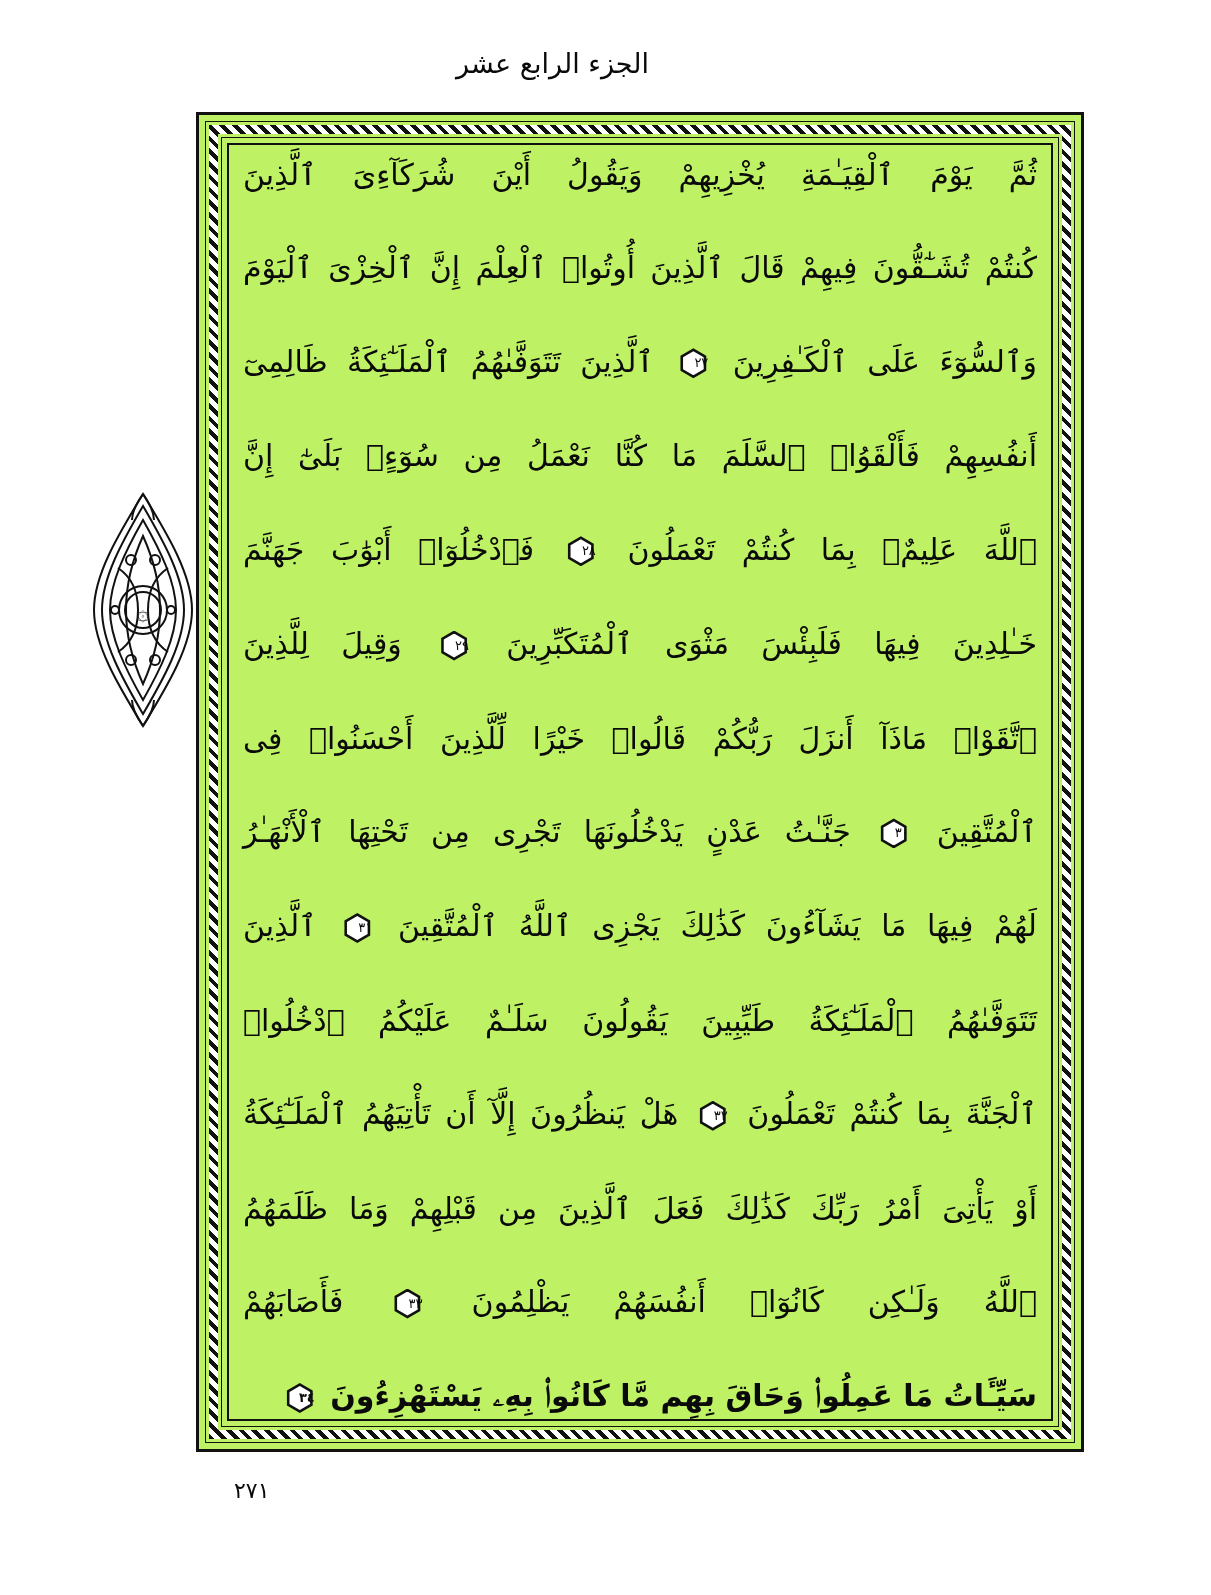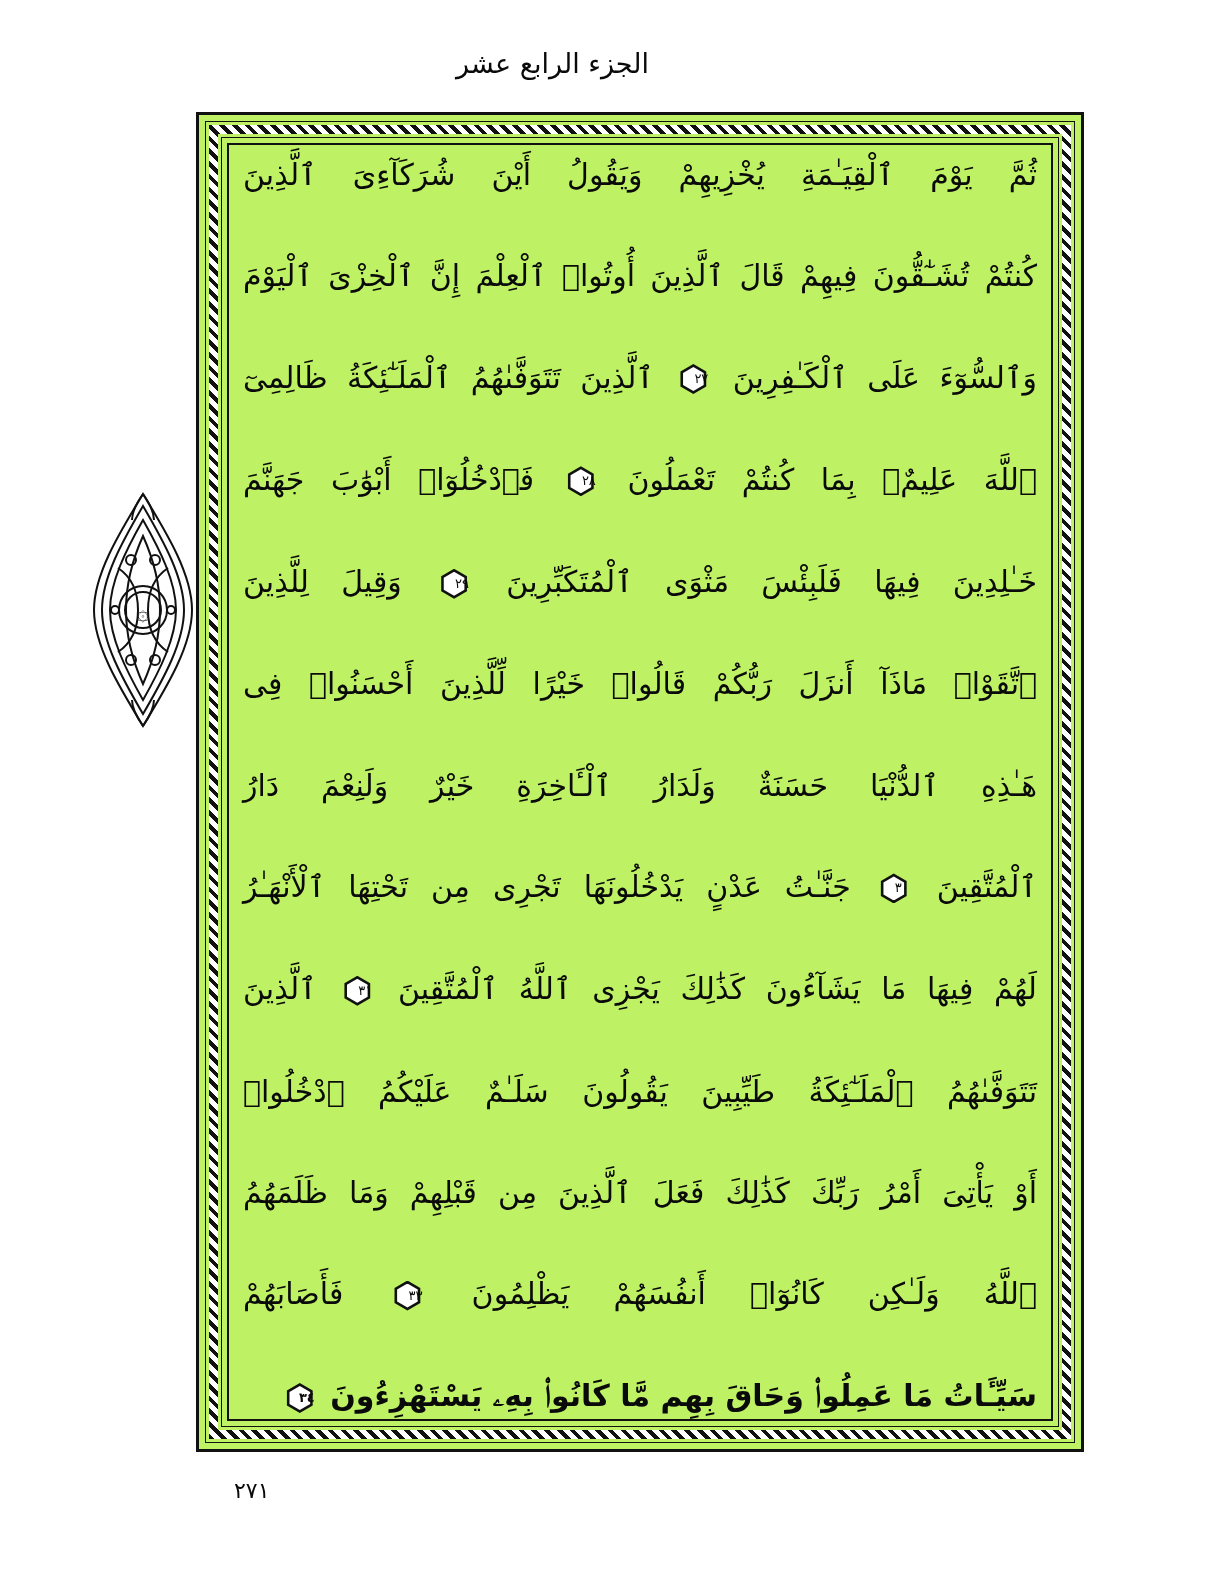--- a/index.html
+++ b/index.html
@@ -187,57 +187,62 @@
     <div class="qline">
       <span>كُنتُمْ تُشَـٰٓقُّونَ فِيهِمْ قَالَ ٱلَّذِينَ أُوتُوا۟ ٱلْعِلْمَ إِنَّ ٱلْخِزْىَ ٱلْيَوْمَ</span>
     </div>
 
     <div class="qline">
       <span>وَٱلسُّوٓءَ عَلَى ٱلْكَـٰفِرِينَ</span>
       <span class="ayah-num"><span>٢٧</span></span>
       <span>ٱلَّذِينَ تَتَوَفَّىٰهُمُ ٱلْمَلَـٰٓئِكَةُ ظَالِمِىٓ</span>
     </div>
 
+    <div class="qline">
+      <span>أَنفُسِهِمْ فَأَلْقَوُا۟ ٱلسَّلَمَ مَا كُنَّا نَعْمَلُ مِن سُوٓءٍۭ بَلَىٰٓ إِنَّ</span>
+    </div>
 
     <div class="qline">
       <span>ٱللَّهَ عَلِيمٌۢ بِمَا كُنتُمْ تَعْمَلُونَ</span>
       <span class="ayah-num"><span>٢٨</span></span>
       <span>فَٱدْخُلُوٓا۟ أَبْوَٰبَ جَهَنَّمَ</span>
     </div>
 
     <div class="qline">
       <span>خَـٰلِدِينَ فِيهَا فَلَبِئْسَ مَثْوَى ٱلْمُتَكَبِّرِينَ</span>
       <span class="ayah-num"><span>٢٩</span></span>
       <span>وَقِيلَ لِلَّذِينَ</span>
     </div>
 
     <div class="qline">
       <span>ٱتَّقَوْا۟ مَاذَآ أَنزَلَ رَبُّكُمْ قَالُوا۟ خَيْرًا لِّلَّذِينَ أَحْسَنُوا۟ فِى</span>
     </div>
 
-    <div class="qline">
-      <span>هَـٰذِهِ ٱلدُّنْيَا حَسَنَةٌ وَلَدَارُ ٱلْـَٔاخِرَةِ خَيْرٌ وَلَنِعْمَ دَارُ</span>
-    </div>
 
     <div class="qline">
       <span>ٱلْمُتَّقِينَ</span>
       <span class="ayah-num"><span>٣٠</span></span>
       <span>جَنَّـٰتُ عَدْنٍ يَدْخُلُونَهَا تَجْرِى مِن تَحْتِهَا ٱلْأَنْهَـٰرُ</span>
     </div>
 
     <div class="qline">
       <span>لَهُمْ فِيهَا مَا يَشَآءُونَ كَذَٰلِكَ يَجْزِى ٱللَّهُ ٱلْمُتَّقِينَ</span>
       <span class="ayah-num"><span>٣١</span></span>
       <span>ٱلَّذِينَ</span>
     </div>
 
     <div class="qline">
       <span>تَتَوَفَّىٰهُمُ ٱلْمَلَـٰٓئِكَةُ طَيِّبِينَ يَقُولُونَ سَلَـٰمٌ عَلَيْكُمُ ٱدْخُلُوا۟</span>
     </div>
 
+    <div class="qline">
+      <span>ٱلْجَنَّةَ بِمَا كُنتُمْ تَعْمَلُونَ</span>
+      <span class="ayah-num"><span>٣٢</span></span>
+      <span>هَلْ يَنظُرُونَ إِلَّآ أَن تَأْتِيَهُمُ ٱلْمَلَـٰٓئِكَةُ</span>
+    </div>
 
     <div class="qline">
       <span>أَوْ يَأْتِىَ أَمْرُ رَبِّكَ كَذَٰلِكَ فَعَلَ ٱلَّذِينَ مِن قَبْلِهِمْ وَمَا ظَلَمَهُمُ</span>
     </div>
 
     <div class="qline">
       <span>ٱللَّهُ وَلَـٰكِن كَانُوٓا۟ أَنفُسَهُمْ يَظْلِمُونَ</span>
       <span class="ayah-num"><span>٣٣</span></span>
       <span>فَأَصَابَهُمْ</span>
     </div>

